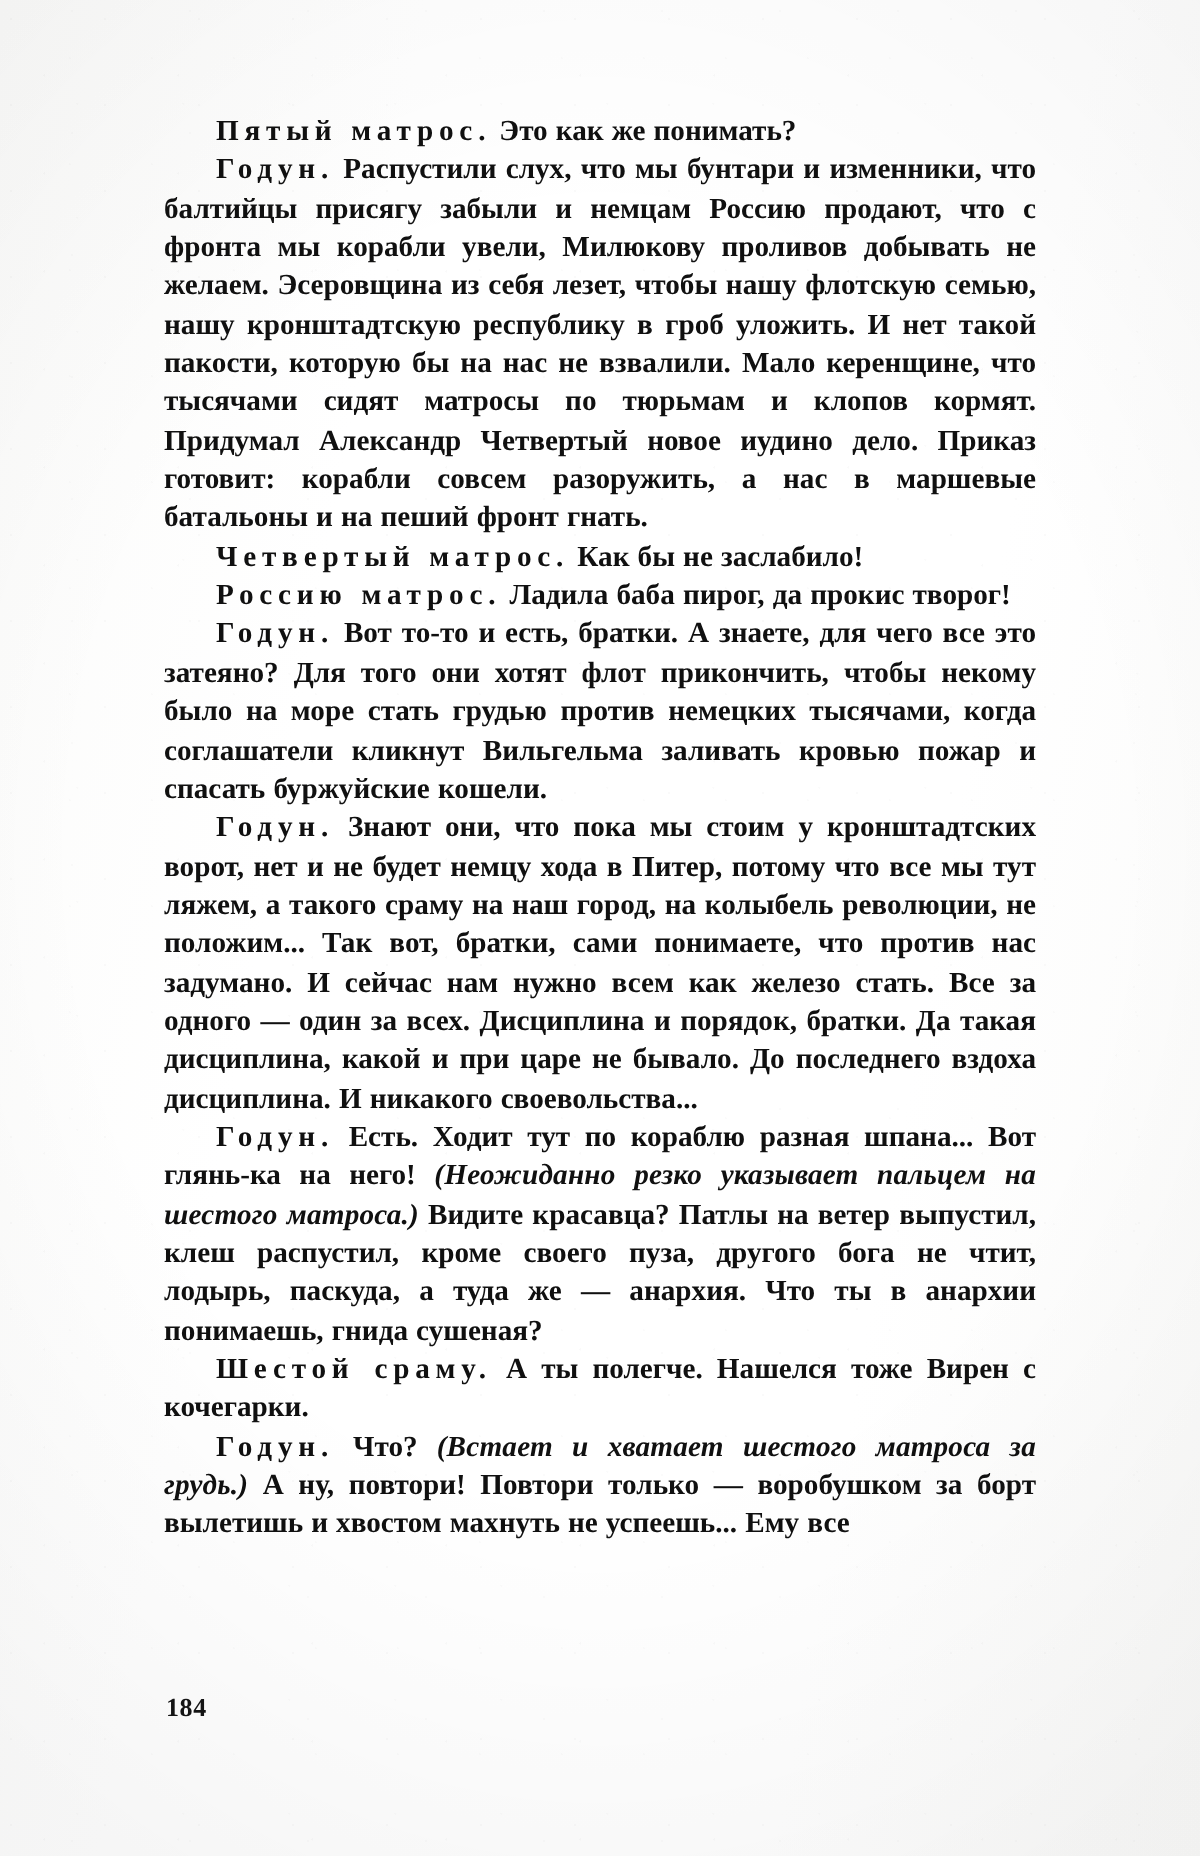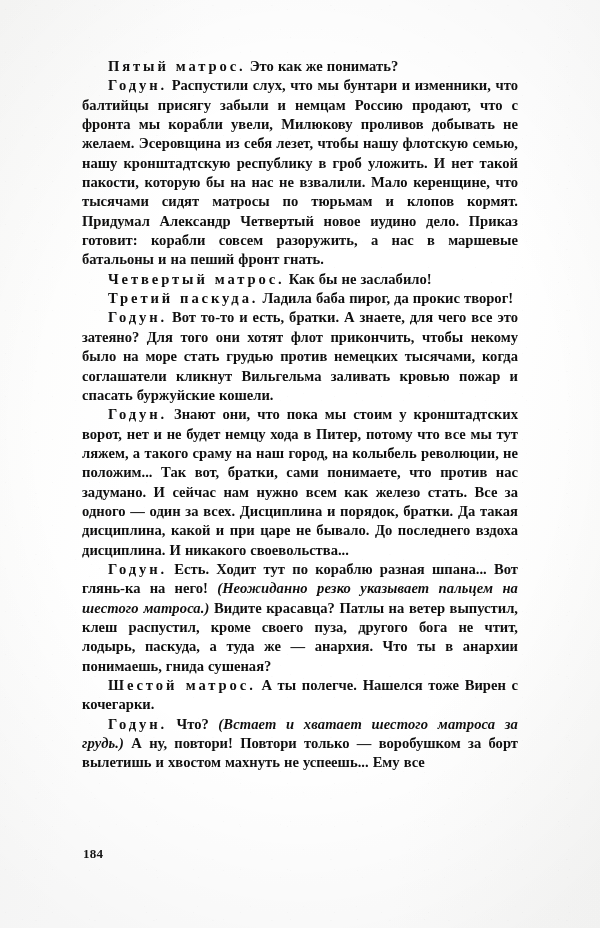--- a/index.html
+++ b/index.html
@@ -114,39 +114,39 @@
     <p class="para">
       <span class="speaker">Годун.</span><span class="speaker-tail"> Распустили слух, что мы бунтари и изменники, что балтийцы присягу забыли и немцам Россию продают, что с фронта мы корабли увели, Милюкову проливов добывать не желаем. Эсеровщина из себя лезет, чтобы нашу флотскую семью, нашу кронштадтскую республику в гроб уложить. И нет такой пакости, которую бы на нас не взвалили. Мало керенщине, что тысячами сидят матросы по тюрьмам и клопов кормят. Придумал Александр Четвертый новое иудино дело. Приказ готовит: корабли совсем разоружить, а нас в маршевые батальоны и на пеший фронт гнать.</span>
     </p>
 
 
     <p class="para">
       <span class="speaker">Четвертый матрос.</span><span class="speaker-tail"> Как бы не заслабило!</span>
     </p>
 
     <p class="para">
-      <span class="speaker">Третий паскуда.</span><span class="speaker-tail">  Ладила баба пирог, да прокис творог!</span>
+      <span class="speaker">Россию матрос.</span><span class="speaker-tail">  Ладила баба пирог, да прокис творог!</span>
     </p>
 
     <p class="para">
       <span class="speaker">Годун.</span><span class="speaker-tail"> Вот то-то и есть, братки. А знаете, для чего все это затеяно? Для того они хотят флот прикончить, чтобы некому было на море стать грудью против немецких тысячами, когда соглашатели кликнут Вильгельма заливать кровью пожар и спасать буржуйские кошели.</span>
     </p>
 
 
     <p class="para">
       <span class="speaker">Годун.</span><span class="speaker-tail"> Знают они, что пока мы стоим у кронштадтских ворот, нет и не будет немцу хода в Питер, потому что все мы тут ляжем, а такого сраму на наш город, на колыбель революции, не положим... Так вот, братки, сами понимаете, что против нас задумано. И сейчас нам нужно всем как железо стать. Все за одного — один за всех. Дисциплина и порядок, братки. Да такая дисциплина, какой и при царе не бывало. До последнего вздоха дисциплина. И никакого своевольства...</span>
     </p>
 
 
     <p class="para">
       <span class="speaker">Годун.</span><span class="speaker-tail"> Есть. Ходит тут по кораблю разная шпана... Вот глянь-ка на него! </span><span class="stage">(Неожиданно резко указывает пальцем на шестого матроса.)</span><span class="speaker-tail"> Видите красавца? Патлы на ветер выпустил, клеш распустил, кроме своего пуза, другого бога не чтит, лодырь, паскуда, а туда же — анархия. Что ты в анархии понимаешь, гнида сушеная?</span>
     </p>
 
     <p class="para">
-      <span class="speaker">Шестой матрос.</span><span class="speaker-tail"> А ты полегче. Нашелся тоже Вирен с кочегарки.</span>
+      <span class="speaker">Шестой сраму.</span><span class="speaker-tail"> А ты полегче. Нашелся тоже Вирен с кочегарки.</span>
     </p>
 
     <p class="para">
       <span class="speaker">Годун.</span><span class="speaker-tail"> Что? </span><span class="stage">(Встает и хватает шестого матроса за грудь.)</span><span class="speaker-tail"> А ну, повтори! Повтори только — воробушком за борт вылетишь и хвостом махнуть не успеешь... Ему все</span>
     </p>
 
   </div>
 
   <div class="folio">184</div>
 

